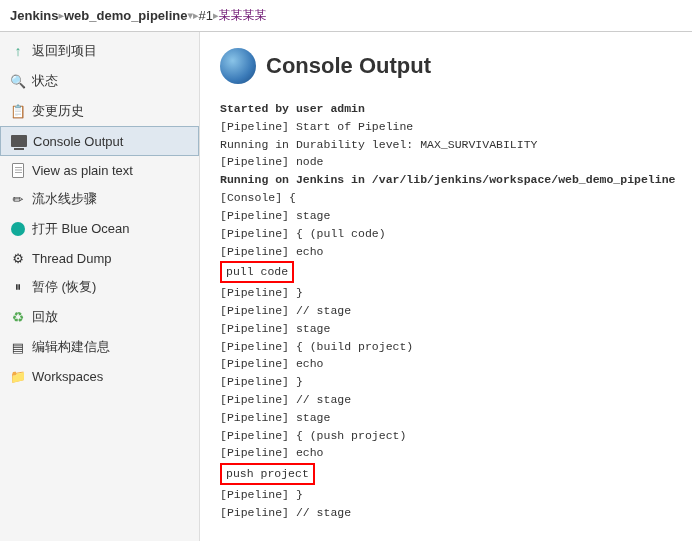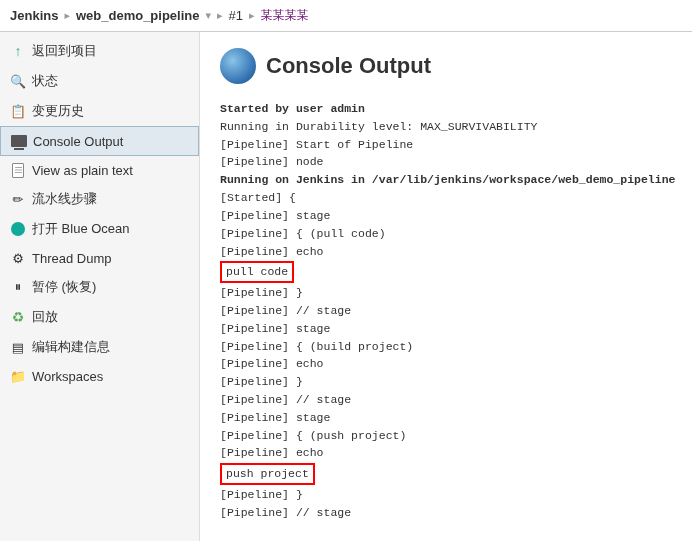--- a/index.html
+++ b/index.html
@@ -5,21 +5,20 @@
     * { margin: 0; padding: 0; box-sizing: border-box; }
     body { font-family: Arial, sans-serif; font-size: 13px; background: #f0f0f0; width: 692px; height: 541px; overflow: hidden; display: flex; flex-direction: column; }
 
     
     .breadcrumb-bar {
       background: #fff;
       border-bottom: 1px solid #ccc;
       padding: 6px 10px;
       display: flex;
       align-items: center;
-      gap: 6px;
       font-size: 13px;
       height: 32px;
       flex-shrink: 0;
     }
     .breadcrumb-bar a {
       color: #333;
       text-decoration: none;
       font-weight: bold;
     }
     .breadcrumb-sep { color: #999; font-size: 11px; }
@@ -186,25 +185,25 @@
       </div>
     </div>
   <div class="content">
     <div class="content-wrapper">
       <div class="page-header">
         <div class="console-icon-sphere"></div>
         <h1 class="page-title">Console Output</h1>
       </div>
       <div class="console-output" id="console-lines">
           <span class="line"><b>Started by user admin</b></span>
+          <span class="line">[Pipeline] Start of Pipeline</span>
           <span class="line">Running in Durability level: MAX_SURVIVABILITY</span>
-          <span class="line">[Pipeline] Start of Pipeline</span>
           <span class="line">[Pipeline] node</span>
           <span class="line"><b>Running on Jenkins in /var/lib/jenkins/workspace/web_demo_pipeline</b></span>
-          <span class="line">[Started] {</span>
+          <span class="line">[Console] {</span>
           <span class="line">[Pipeline] stage</span>
           <span class="line">[Pipeline] { (pull code)</span>
           <span class="line">[Pipeline] echo</span>
           <span class="line"><span class="highlight-box">pull code</span></span>
           <span class="line">[Pipeline] }</span>
           <span class="line">[Pipeline] // stage</span>
           <span class="line">[Pipeline] stage</span>
           <span class="line">[Pipeline] { (build project)</span>
           <span class="line">[Pipeline] echo</span>
           <span class="line">[Pipeline] }</span>

